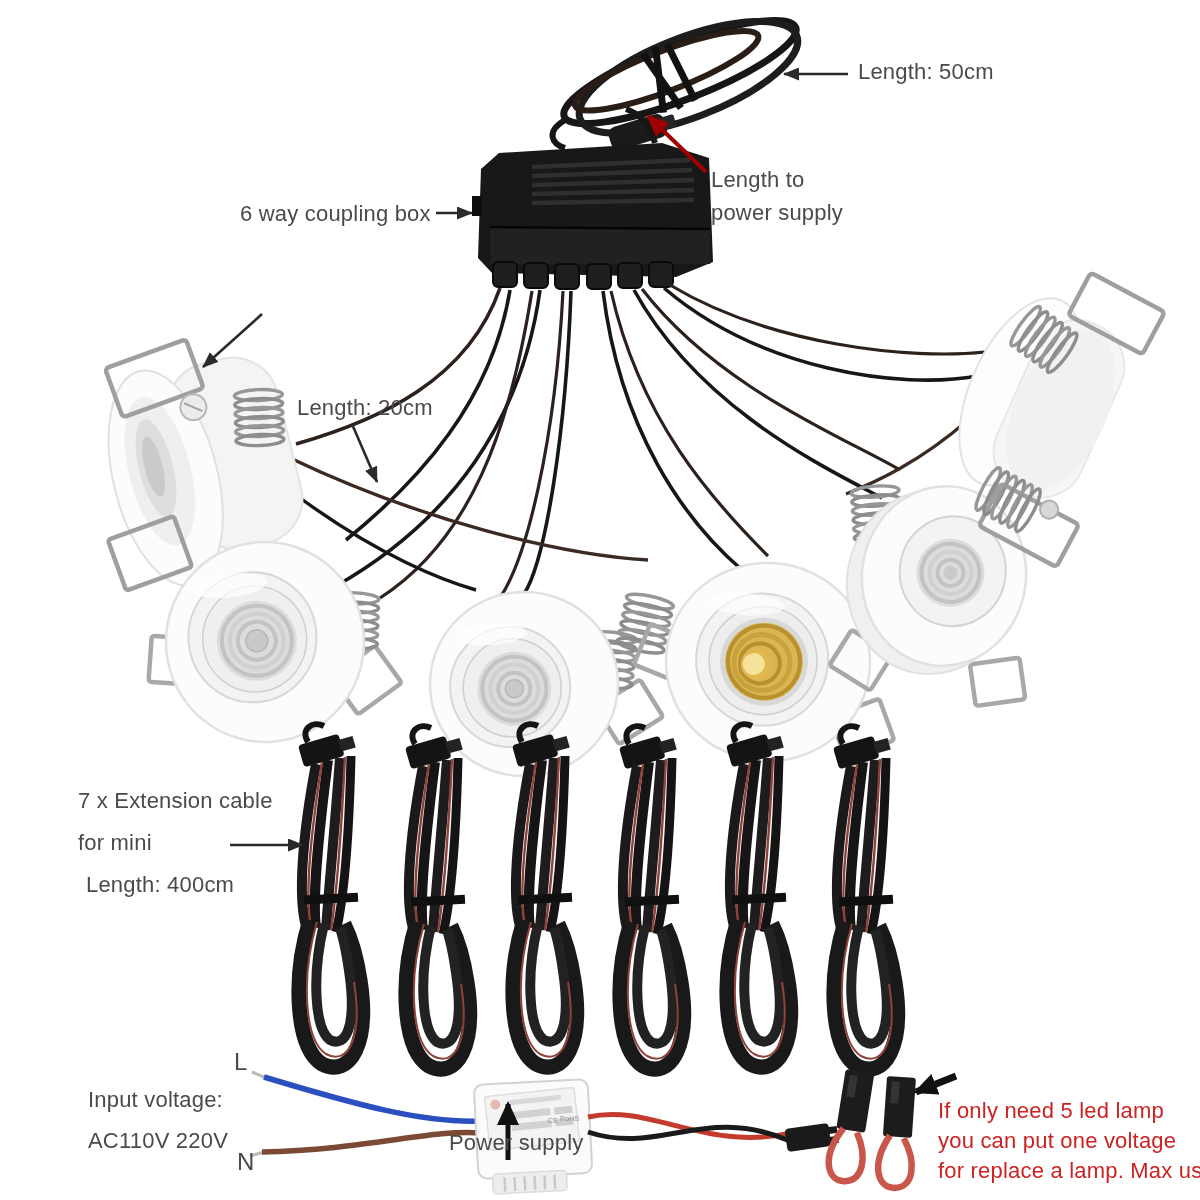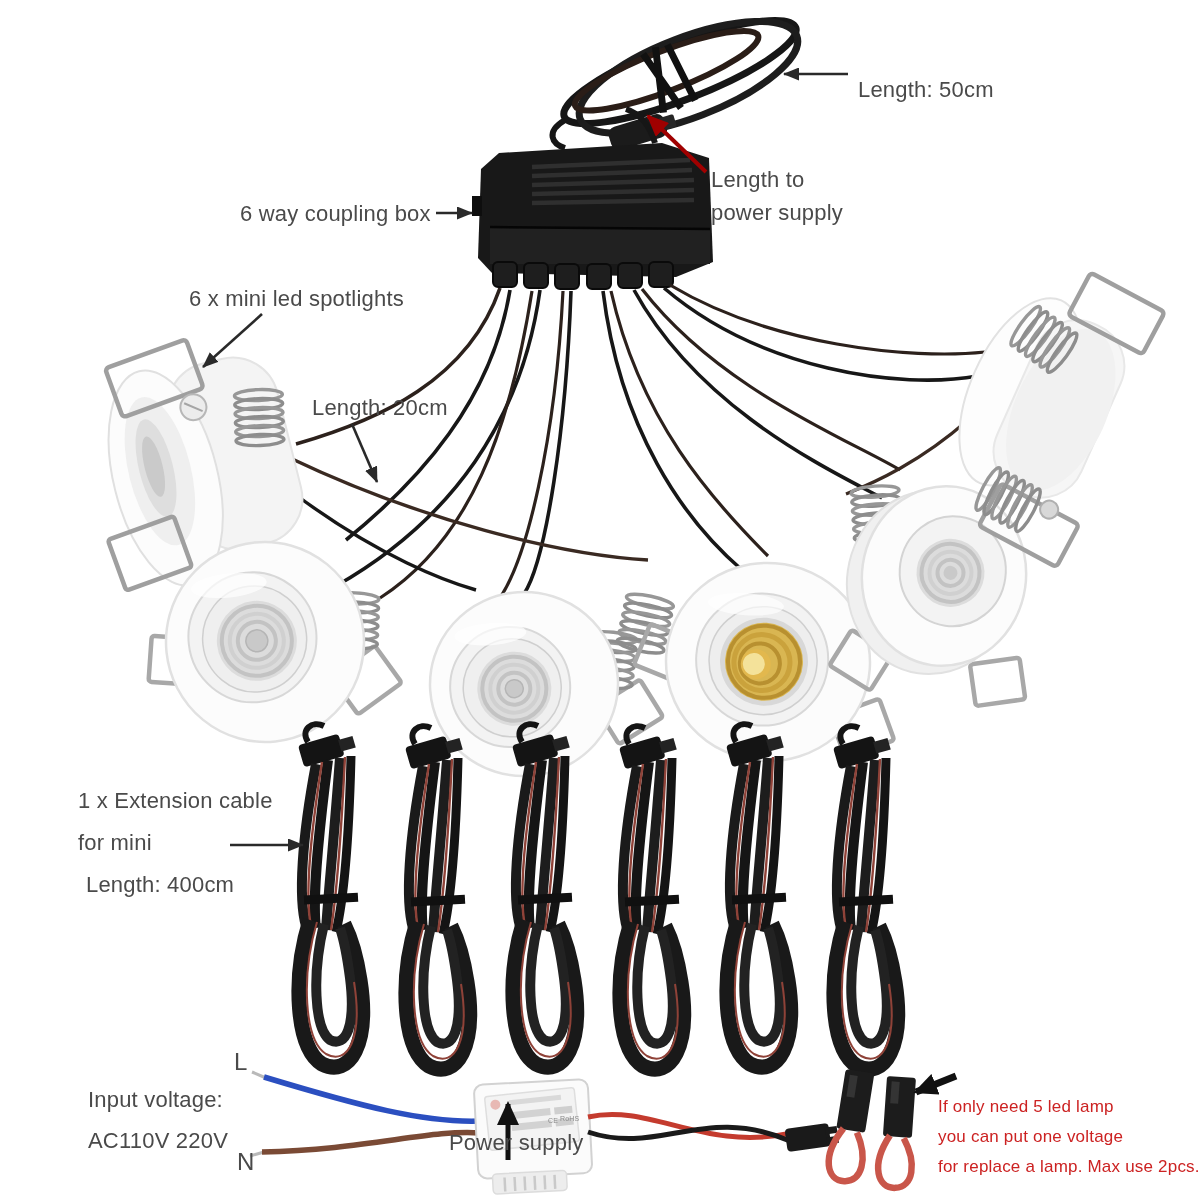--- a/index.html
+++ b/index.html
@@ -1,21 +1,21 @@
 <!DOCTYPE html>
 <html style="--text: #4a4a4a; --note_red: #cc2222; --arrow_dark: #2a2a2a; --arrow_red: #a00000; --wire_blue: #2b4fc0; --wire_brown: #7a4a35; --wire_red: #c43b2e; --wire_black: #1a1a1a; --led_warm: #e2b84e;"><head>
 <meta charset="utf-8">
 <style>
   html,body{margin:0;padding:0;background:#fff;}
   #stage{position:relative;width:1200px;height:1200px;background:#fff;overflow:hidden;
          font-family:"Liberation Sans",sans-serif;}
   #art{position:absolute;left:0;top:0;width:1200px;height:1200px;}
   .lbl{position:absolute;font-size:22px;line-height:1.35;color:var(--text,#4a4a4a);
        white-space:nowrap;letter-spacing:.2px;}
-  .lbl.red{color:var(--note_red,#cc2222);font-size:17px;}
+  .lbl.red{color:var(--note_red,#cc2222);font-size:22px;}
   .lbl.tiny{font-size:7px;color:#8a8a8a;}
   .lbl.ln{font-size:24px;}
 </style>
 </head>
 <body>
 
 <div id="stage">
 
 <svg id="art" viewBox="0 0 1200 1200" xmlns="http://www.w3.org/2000/svg">
   <defs>
@@ -307,27 +307,26 @@
     <line x1="436" y1="213" x2="472" y2="213" stroke="var(--arrow_dark,#2a2a2a)" stroke-width="2.6" marker-end="url(#ah-dark)"></line>
     <line x1="262" y1="314" x2="203" y2="367" stroke="var(--arrow_dark,#2a2a2a)" stroke-width="2.6" marker-end="url(#ah-dark)"></line>
     <line x1="352" y1="424" x2="377" y2="482" stroke="var(--arrow_dark,#2a2a2a)" stroke-width="2.6" marker-end="url(#ah-dark)"></line>
     <line x1="230" y1="845" x2="303" y2="845" stroke="var(--arrow_dark,#2a2a2a)" stroke-width="2.6" marker-end="url(#ah-dark)"></line>
     <line x1="706" y1="172" x2="648" y2="116" stroke="var(--arrow_red,#a00000)" stroke-width="4" marker-end="url(#ah-red)"></line>
     <line x1="508" y1="1160" x2="508" y2="1104" stroke="#111" stroke-width="5" marker-end="url(#ah-thick)"></line>
     <line x1="956" y1="1076" x2="916" y2="1092" stroke="#111" stroke-width="7" marker-end="url(#ah-thick)"></line>
   </g>
 </svg>
 
-  <div class="lbl" style="left:858px;top:75px">Length: 50cm</div>
+  <div class="lbl" style="left:858px;top:57px">Length: 50cm</div>
   <div class="lbl" style="left:711px;top:165px">Length to</div>
   <div class="lbl" style="left:711px;top:198px">power supply</div>
   <div class="lbl" style="left:240px;top:199px">6 way coupling box</div>
-  <div class="lbl" style="left:189px;top:284px">6 x mini led spotlights</div>
-  <div class="lbl" style="left:312px;top:393px">Length: 20cm</div>
-  <div class="lbl" style="left:78px;top:786px">1 x Extension cable</div>
+  <div class="lbl" style="left:297px;top:393px">Length: 20cm</div>
+  <div class="lbl" style="left:78px;top:786px">7 x Extension cable</div>
   <div class="lbl" style="left:78px;top:828px">for mini</div>
   <div class="lbl" style="left:86px;top:870px">Length: 400cm</div>
   <div class="lbl" style="left:88px;top:1085px">Input voltage:</div>
   <div class="lbl" style="left:88px;top:1126px">AC110V 220V</div>
   <div class="lbl ln" style="left:234px;top:1046px">L</div>
   <div class="lbl ln" style="left:237px;top:1146px">N</div>
   <div class="lbl" style="left:449px;top:1128px">Power supply</div>
   <div class="lbl tiny" style="left:548px;top:1116px">CE</div>
   <div class="lbl tiny" style="left:560px;top:1114px">RoHS</div>
   <div class="lbl red" style="left:938px;top:1096px">If only need 5 led lamp</div>

